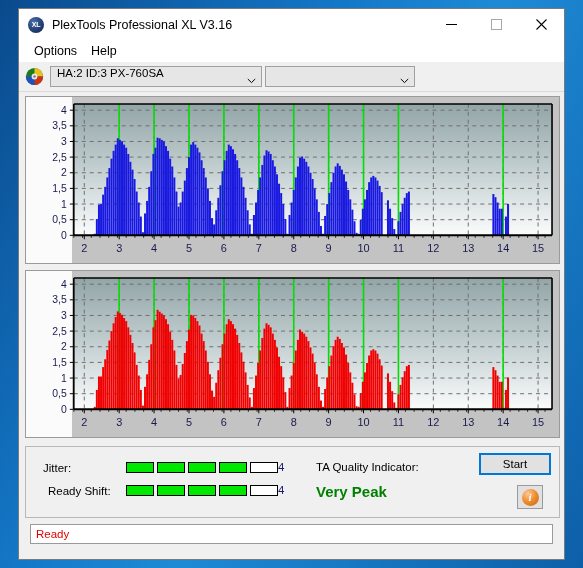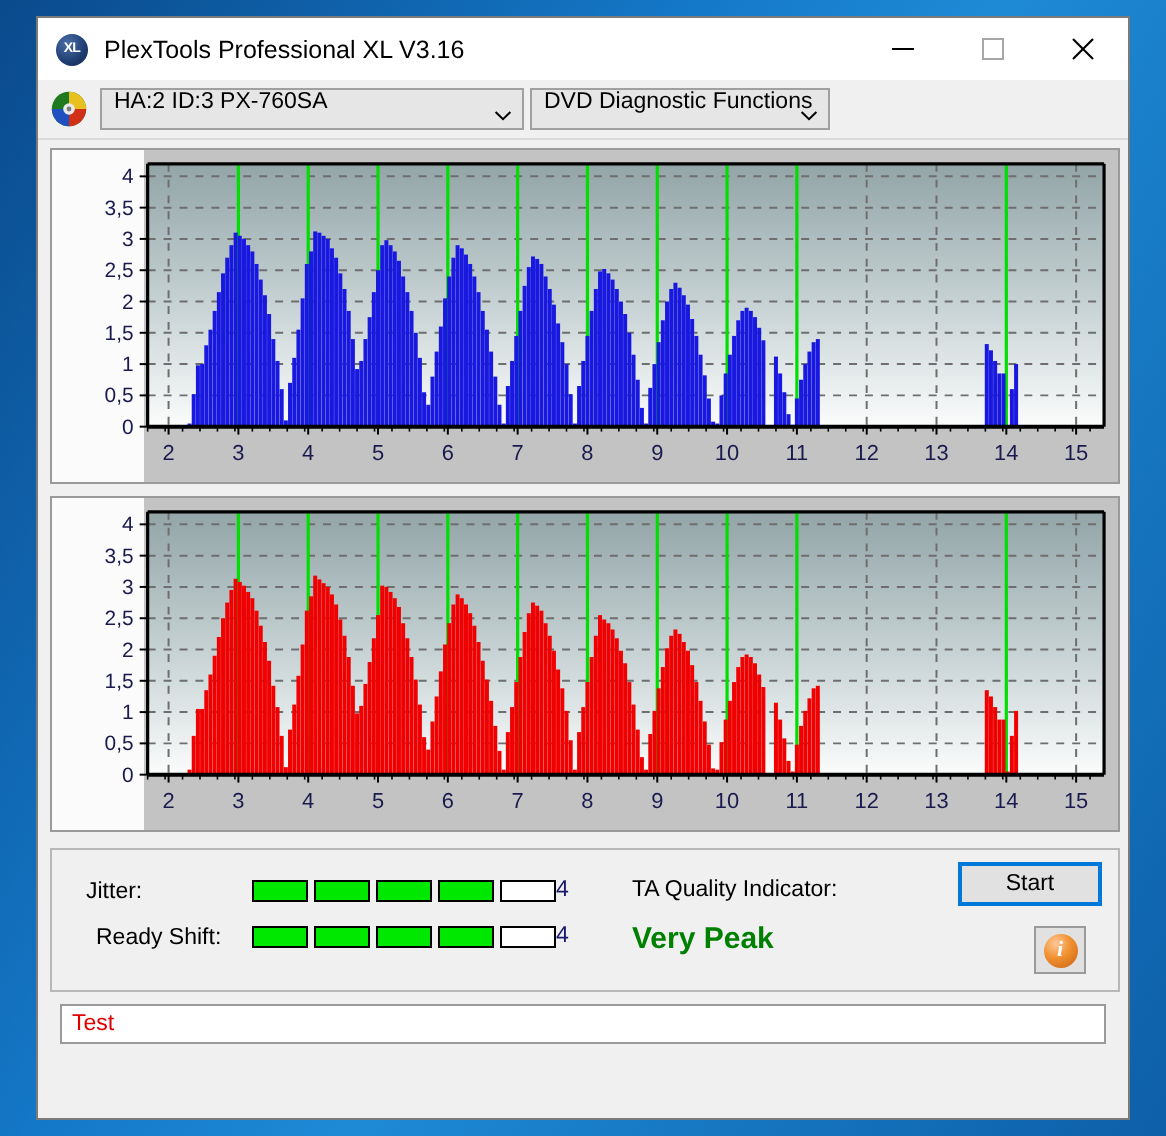--- a/index.html
+++ b/index.html
@@ -254,20 +254,24 @@
       </div>
       <div class="wc">
         <svg width="13" height="13" viewBox="0 0 13 13">
             <line x1="1.5" y1="1.5" x2="11.5" y2="11.5" stroke="#000" stroke-width="1.1"></line>
             <line x1="11.5" y1="1.5" x2="1.5" y2="11.5" stroke="#000" stroke-width="1.1"></line>
           </svg>
       </div>
     </div>
   </div>
 
+  <div class="menubar">
+    <div class="menuitem">Options</div>
+    <div class="menuitem">Help</div>
+  </div>
 
   <div class="toolbar">
     <div class="disc-icon">
       <svg width="19" height="19" viewBox="0 0 19 19">
         <circle cx="9.5" cy="9.5" r="8.6" fill="#1f7a1f"></circle>
         <path d="M9.5 0.9 A8.6 8.6 0 0 1 18.1 9.5 L9.5 9.5 Z" fill="#e8c020"></path>
         <path d="M18.1 9.5 A8.6 8.6 0 0 1 9.5 18.1 L9.5 9.5 Z" fill="#d03018"></path>
         <path d="M9.5 18.1 A8.6 8.6 0 0 1 0.9 9.5 L9.5 9.5 Z" fill="#2050c0"></path>
         <circle cx="9.5" cy="9.5" r="2.9" fill="#e9e9e9"></circle>
         <circle cx="9.5" cy="9.5" r="1.2" fill="#7d7d7d"></circle>
@@ -277,21 +281,20 @@
     <div class="combo c1">
       <span>HA:2 ID:3  PX-760SA</span>
       <span class="chev">
         <svg width="9" height="6" viewBox="0 0 9 6">
             <polyline points="0.8,1 4.5,4.6 8.2,1" fill="none" stroke="#000" stroke-width="1"></polyline>
           </svg>
       </span>
     </div>
 
     <div class="combo c2">
-      <span>DVD Diagnostic Functions</span>
       <span class="chev">
         <svg width="9" height="6" viewBox="0 0 9 6">
             <polyline points="0.8,1 4.5,4.6 8.2,1" fill="none" stroke="#000" stroke-width="1"></polyline>
           </svg>
       </span>
     </div>
 
   </div>
 
   <div class="client">
@@ -936,17 +939,17 @@
       <div class="ta-label">TA Quality Indicator:</div>
       <div class="ta-value">Very Peak</div>
 
       <div class="start-btn">Start</div>
       <div class="info-btn">
         <div class="info-dot">i</div>
       </div>
     </div>
 
     <div class="statusbar">
-      <span class="status-text">Test</span>
+      <span class="status-text">Ready</span>
     </div>
 
   </div>
 </div>
 
 </body></html>

